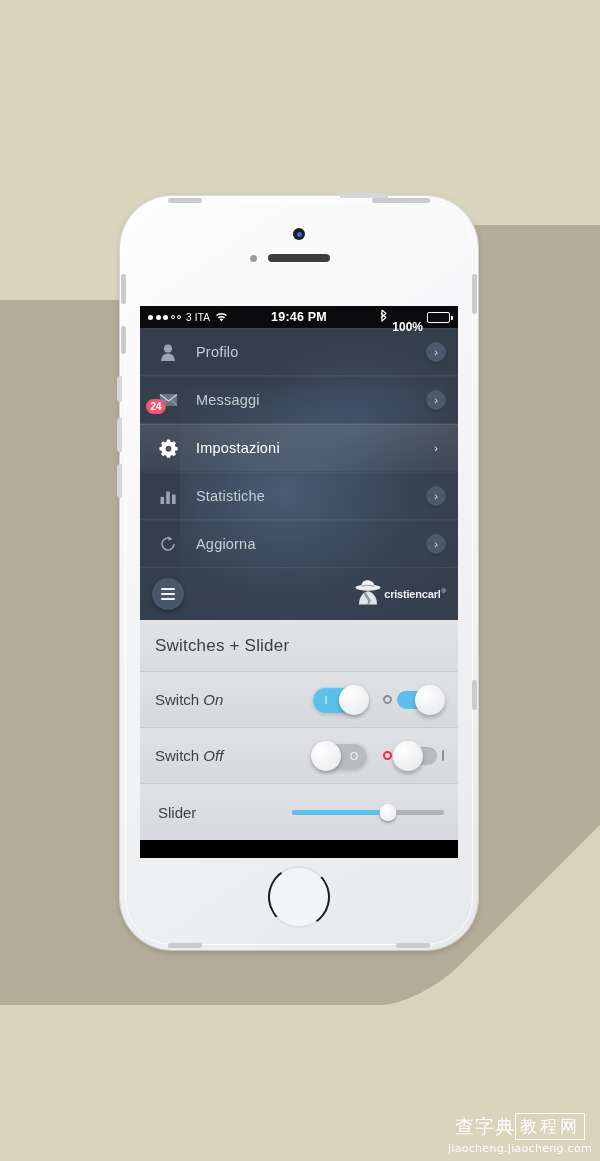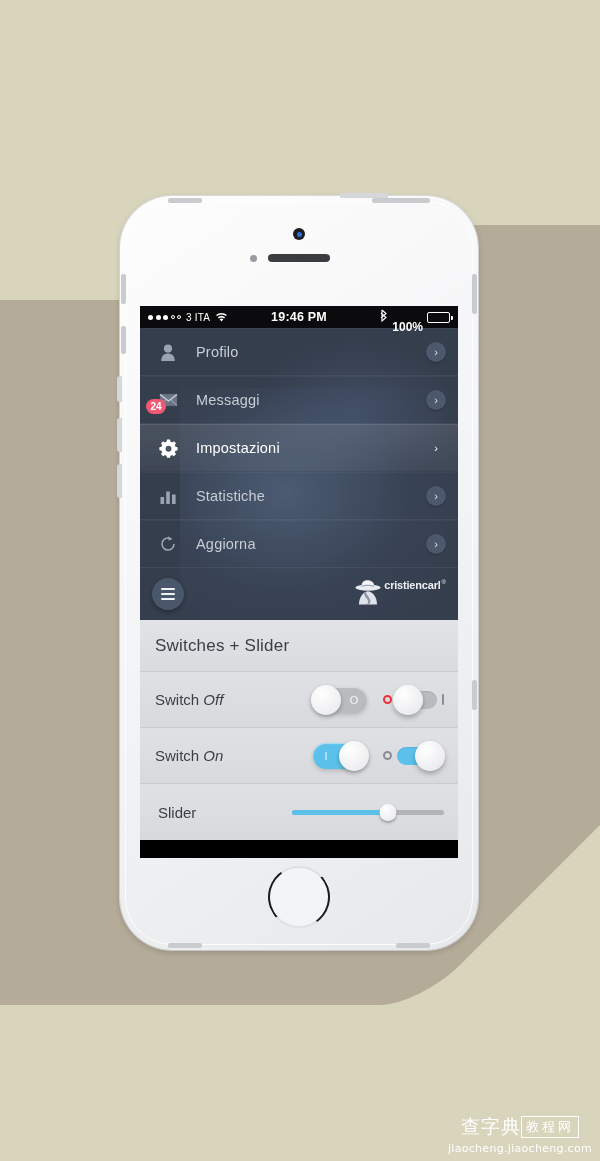--- a/index.html
+++ b/index.html
@@ -230,21 +230,21 @@
     background: #4a566a;
     display: flex; flex-direction: column; align-items: center;
     justify-content: center; gap: 3px;
     box-shadow: 0 2px 4px rgba(0,0,0,.3);
   }
   #hamburger span {
     display: block; width: 14px; height: 2px; background: #eef1f6;
     border-radius: 1px;
   }
   #brand {
-    margin-left: auto; display: flex; align-items: flex-start; gap: 1px;
+    margin-left: auto; display: flex; align-items: center; gap: 1px;
   }
   #brand-text {
     font-size: 11px; font-weight: bold; color: #eceff4;
     letter-spacing: -.2px; margin-bottom: 1px;
   }
   #brand-reg { font-size: 6px; color: #eceff4; margin-bottom: 6px; }
 
   
   #panel { background: #dedfe2; }
   #panel-title {
@@ -339,21 +339,21 @@
   
   #watermark {
     position: absolute; right: 8px; bottom: 6px;
     text-align: center; z-index: 20;
     font-family: "DejaVu Sans", sans-serif;
   }
   #wm-row { display: flex; align-items: center; justify-content: center; }
   #wm-cn { font-size: 19px; color: #ffffff; letter-spacing: 1px; }
   #wm-box {
     border: 1px solid #ffffff; padding: 1px 4px;
-    font-size: 13px; color: #ffffff; letter-spacing: 3px;
+    font-size: 17px; color: #ffffff; letter-spacing: 3px;
   }
   #wm-url { font-size: 11px; color: #ffffff; margin-top: 2px; letter-spacing: .3px; }
 </style>
 </head>
 <body>
 
 <div id="flat-shadow"></div>
 <div id="flat-shadow-2"></div>
 
 <div id="phone">
@@ -490,54 +490,54 @@
           <span id="brand-text">cristiencarl</span>
           <span id="brand-reg">®</span>
         </div>
       </div>
     </div>
 
     <div id="panel">
       <div id="panel-title">Switches + Slider</div>
 
       <div class="panel-row">
+        <span class="panel-label"><span>Switch </span><i>On</i></span>
+        <div class="panel-controls">
+          <div class="sw-a on">
+            <span class="glyph">I</span>
+            <span class="knob"></span>
+          </div>
+          <div class="sw-b on">
+            <span class="mark-o"></span>
+            <span class="track">
+              <span class="knob"></span>
+            </span>
+            <span class="mark-i"></span>
+          </div>
+        </div>
+      </div>
+
+      <div class="panel-row">
         <span class="panel-label"><span>Switch </span><i>Off</i></span>
         <div class="panel-controls">
           <div class="sw-a off">
             <span class="glyph">O</span>
             <span class="knob"></span>
           </div>
           <div class="sw-b off">
             <span class="mark-o"></span>
             <span class="track">
               <span class="knob"></span>
             </span>
             <span class="mark-i"></span>
           </div>
         </div>
       </div>
 
       <div class="panel-row">
-        <span class="panel-label"><span>Switch </span><i>On</i></span>
-        <div class="panel-controls">
-          <div class="sw-a on">
-            <span class="glyph">I</span>
-            <span class="knob"></span>
-          </div>
-          <div class="sw-b on">
-            <span class="mark-o"></span>
-            <span class="track">
-              <span class="knob"></span>
-            </span>
-            <span class="mark-i"></span>
-          </div>
-        </div>
-      </div>
-
-      <div class="panel-row">
         <span class="panel-label">Slider</span>
         <div id="slider-wrap">
           <div id="slider-track"></div>
           <div id="slider-fill" style="width: 63%;"></div>
           <div id="slider-knob" style="left: 63%;"></div>
         </div>
       </div>
     </div>
 
   </div>

